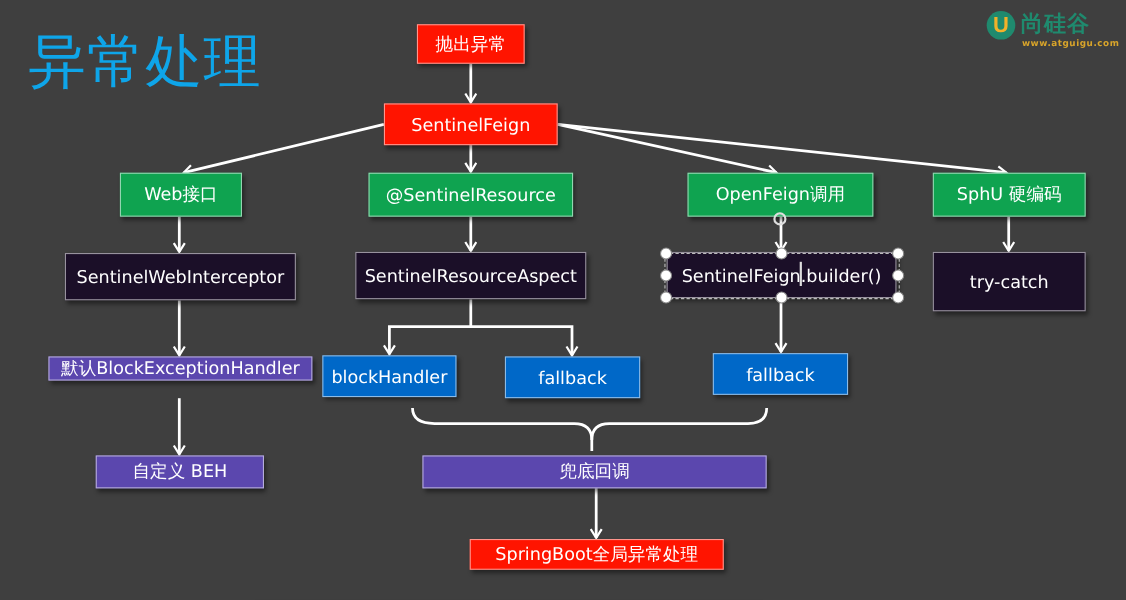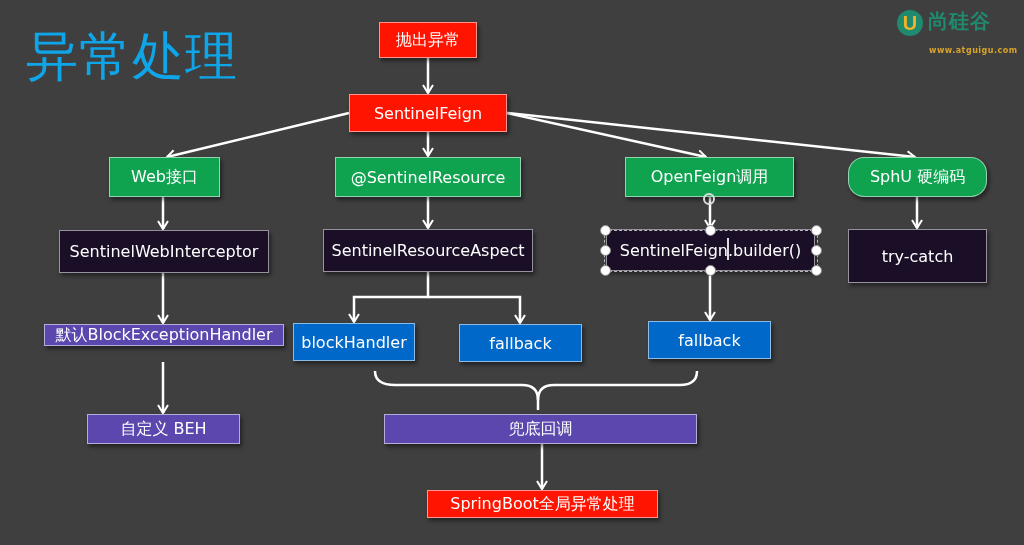--- a/index.html
+++ b/index.html
@@ -13,21 +13,21 @@
     position: absolute; left: 26px; top: 22px;
     color: #0ea5e9; font-size: 52px; letter-spacing: 1px;
   }
   .logo { position: absolute; left: 897px; top: 8px; width: 120px; height: 40px; }
   .logo-u {
     position: absolute; left: 0; top: 2px; width: 26px; height: 26px; border-radius: 50%;
     background: #1f8a6e; color: #f2b12a; font-weight: bold; font-size: 20px;
     text-align: center; line-height: 26px; font-family: "Liberation Sans", sans-serif;
   }
   .logo-cn { position: absolute; left: 31px; top: 0px; color: #1f8a6e; font-size: 20px; font-weight: bold; letter-spacing: 1px; }
-  .logo-url { position: absolute; left: 32px; top: 38px; color: #d8a42a; font-size: 8px; font-weight: bold; letter-spacing: 0.5px; }
+  .logo-url { position: absolute; left: 32px; top: 27px; color: #d8a42a; font-size: 8px; font-weight: bold; letter-spacing: 0.5px; }
 
   .node {
     position: absolute; box-sizing: border-box;
     display: flex; align-items: center; justify-content: center;
     color: #ffffff; font-size: 16px; white-space: nowrap;
     border: 1px solid rgba(255,255,255,0.55);
     box-shadow: 2px 3px 4px rgba(0,0,0,0.45);
   }
   .red { background: #ff1400; text-align: center; }
   .green { background: #0fa350; }
@@ -91,21 +91,21 @@
     <line x1="542" y1="443" x2="542" y2="489" marker-end="url(#ah)"></line>
   </g>
 </svg>
 
 <div class="node red" style="left:379px; top:22px; width:98px; height:36px;">抛出异常</div>
 <div class="node red" style="left:349px; top:94px; width:158px; height:38px;">SentinelFeign</div>
 
 <div class="node green" style="left:109px; top:157px; width:111px; height:40px;">Web接口</div>
 <div class="node green" style="left:335px; top:157px; width:186px; height:40px;">@SentinelResource</div>
 <div class="node green" style="left:625px; top:157px; width:169px; height:40px;">OpenFeign调用</div>
-<div class="node green" style="left:848px; top:157px; width:139px; height:40px;border-radius:16px;">SphU 硬编码</div>
+<div class="node green" style="left:848px; top:157px; width:139px; height:40px;">SphU 硬编码</div>
 
 <div class="node dark" style="left:59px; top:230px; width:210px; height:43px;">SentinelWebInterceptor</div>
 <div class="node dark" style="left:323px; top:229px; width:210px; height:43px;">SentinelResourceAspect</div>
 <div class="node dark" style="left:606px; top:229px; width:209px; height:42px;">SentinelFeign.builder()</div>
 <div class="node dark" style="left:848px; top:229px; width:139px; height:54px;">try-catch</div>
 
 <div class="node purple" style="left:44px; top:324px; width:240px; height:22px;">默认BlockExceptionHandler</div>
 <div class="node purple" style="left:87px; top:414px; width:153px; height:30px;">自定义 BEH</div>
 
 <div class="node blue" style="left:293px; top:323px; width:122px; height:38px;">blockHandler</div>

